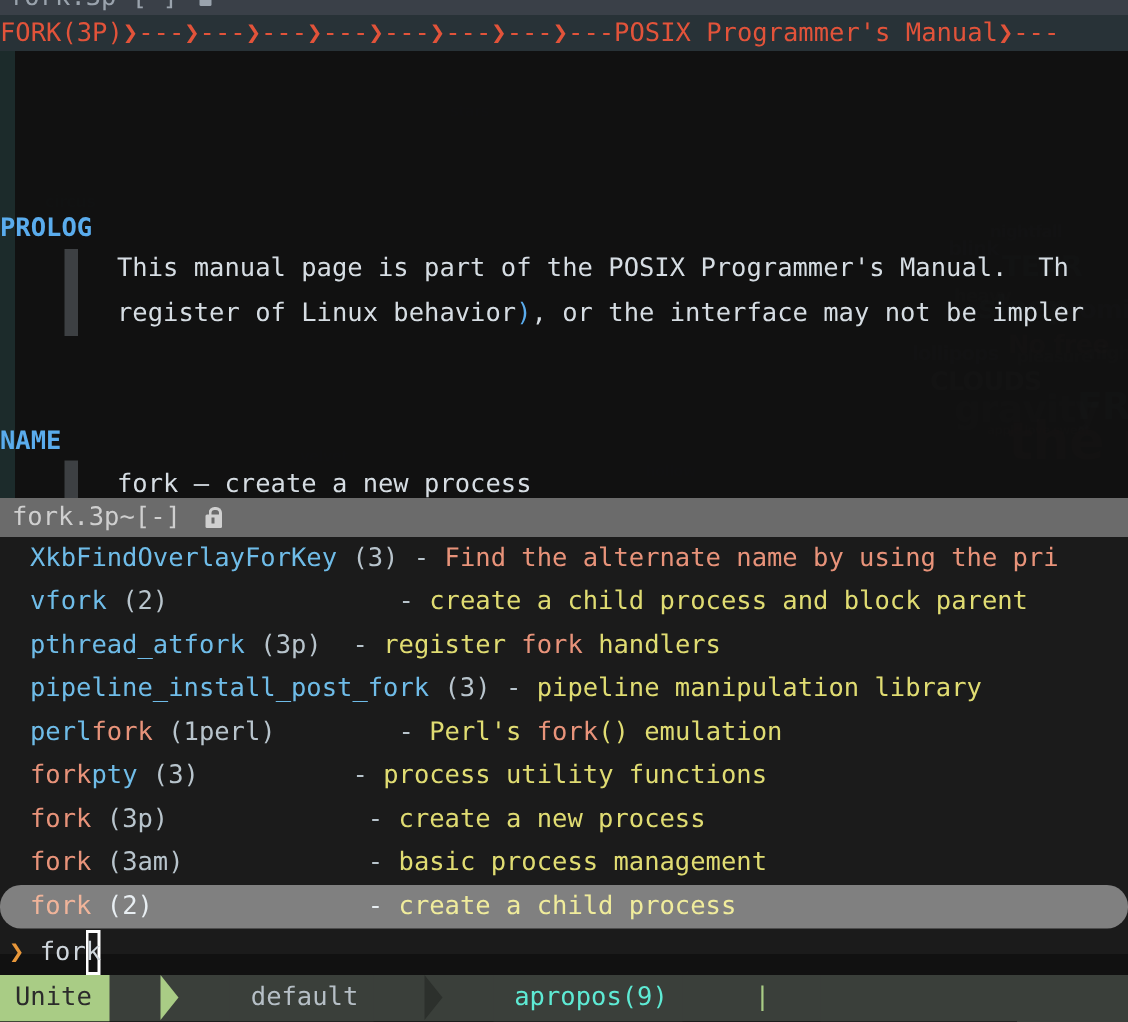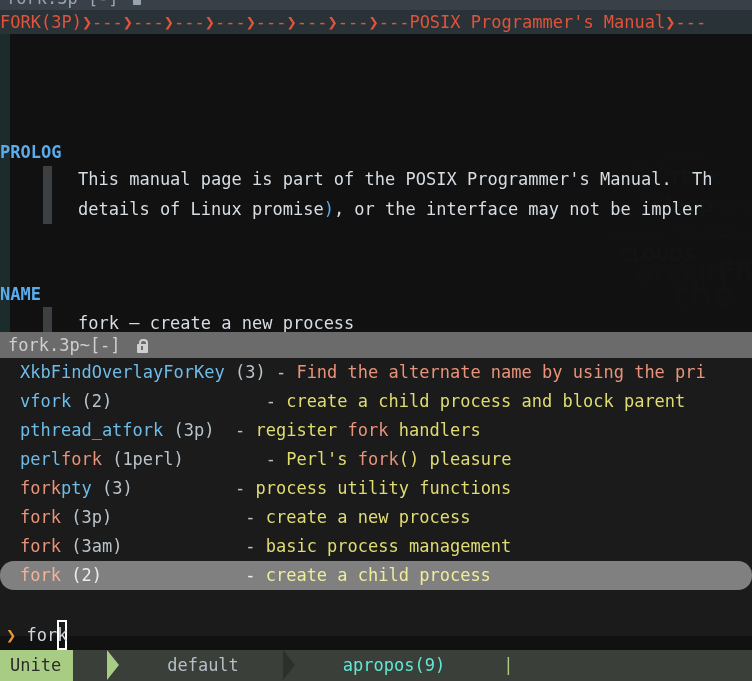--- a/index.html
+++ b/index.html
@@ -212,34 +212,35 @@
 
   <div id="pane">
     <div id="gutter"></div>
     <div id="paneblack"></div>
 
     <div id="foldline">FORK(3P)❯---❯---❯---❯---❯---❯---❯---❯---POSIX Programmer's Manual❯---</div>
 
     <div class="content-line hdr" style="left:0px;top:130px;">PROLOG</div>
     <div class="indentbar" style="left:43px;top:156px;height:58px;"></div>
     <div class="content-line body-txt" style="left:78px;top:157px;">This manual page is part of the POSIX Programmer's Manual.  Th</div>
-    <div class="content-line body-txt" style="left:78px;top:187px;"><span><span>details of Linux promise</span><span class="paren">)</span><span>, or the interface may not be impler</span></span></div>
+    <div class="content-line body-txt" style="left:78px;top:187px;"><span><span>register of Linux behavior</span><span class="paren">)</span><span>, or the interface may not be impler</span></span></div>
 
     <div class="content-line hdr" style="left:0px;top:272px;text-align:right;">NAME</div>
     <div class="indentbar" style="left:43px;top:297px;height:26px;"></div>
     <div class="content-line body-txt" style="left:78px;top:301px;">fork — create a new process</div>
   </div>
 
   <div id="unite-status"><span>fork.3p~[-]</span><span class="lock"></span></div>
 
   <div id="unite-list">
       <div class="row"><span class="nm">XkbFindOverlayForKey</span><span class="sect"> (3)</span><span class="pad"> </span><span class="dash">- </span><span class="desc-alt">Find the alternate name by using the pri</span></div>
       <div class="row"><span class="nm">vfork</span><span class="sect"> (2)</span><span class="pad">               </span><span class="dash">- </span><span class="desc">create a child process and block parent</span></div>
       <div class="row"><span class="nm">pthread_atfork</span><span class="sect"> (3p)</span><span class="pad">  </span><span class="dash">- </span><span class="desc">register </span><span class="desc-alt">fork</span><span class="desc"> handlers</span></div>
-      <div class="row"><span class="nm">perl</span><span class="mt">fork</span><span class="sect"> (1perl)</span><span class="pad">        </span><span class="dash">- </span><span class="desc">Perl's </span><span class="desc-alt">fork</span><span class="desc">() pleasure</span></div>
+      <div class="row"><span class="nm">pipeline_install_post_fork</span><span class="sect"> (3)</span><span class="pad"> </span><span class="dash">- </span><span class="desc">pipeline manipulation library</span></div>
+      <div class="row"><span class="nm">perl</span><span class="mt">fork</span><span class="sect"> (1perl)</span><span class="pad">        </span><span class="dash">- </span><span class="desc">Perl's </span><span class="desc-alt">fork</span><span class="desc">() emulation</span></div>
       <div class="row"><span class="mt">fork</span><span class="nm">pty</span><span class="sect"> (3)</span><span class="pad">          </span><span class="dash">- </span><span class="desc">process utility functions</span></div>
       <div class="row"><span class="mt">fork</span><span class="sect"> (3p)</span><span class="pad">             </span><span class="dash">- </span><span class="desc">create a new process</span></div>
       <div class="row"><span class="mt">fork</span><span class="sect"> (3am)</span><span class="pad">            </span><span class="dash">- </span><span class="desc">basic process management</span></div>
       <div class="row selected"><span class="mt">fork</span><span class="sect"> (2)</span><span class="pad">              </span><span class="dash">- </span><span class="desc">create a child process</span></div>
     </div>
 
   <div id="prompt"><span class="pchev">❯</span><span class="ptxt"> </span><span class="ptxt">for</span><span class="cursor">k</span></div>
 
   <div id="statusline">
     <div class="sl-mode">Unite</div>

